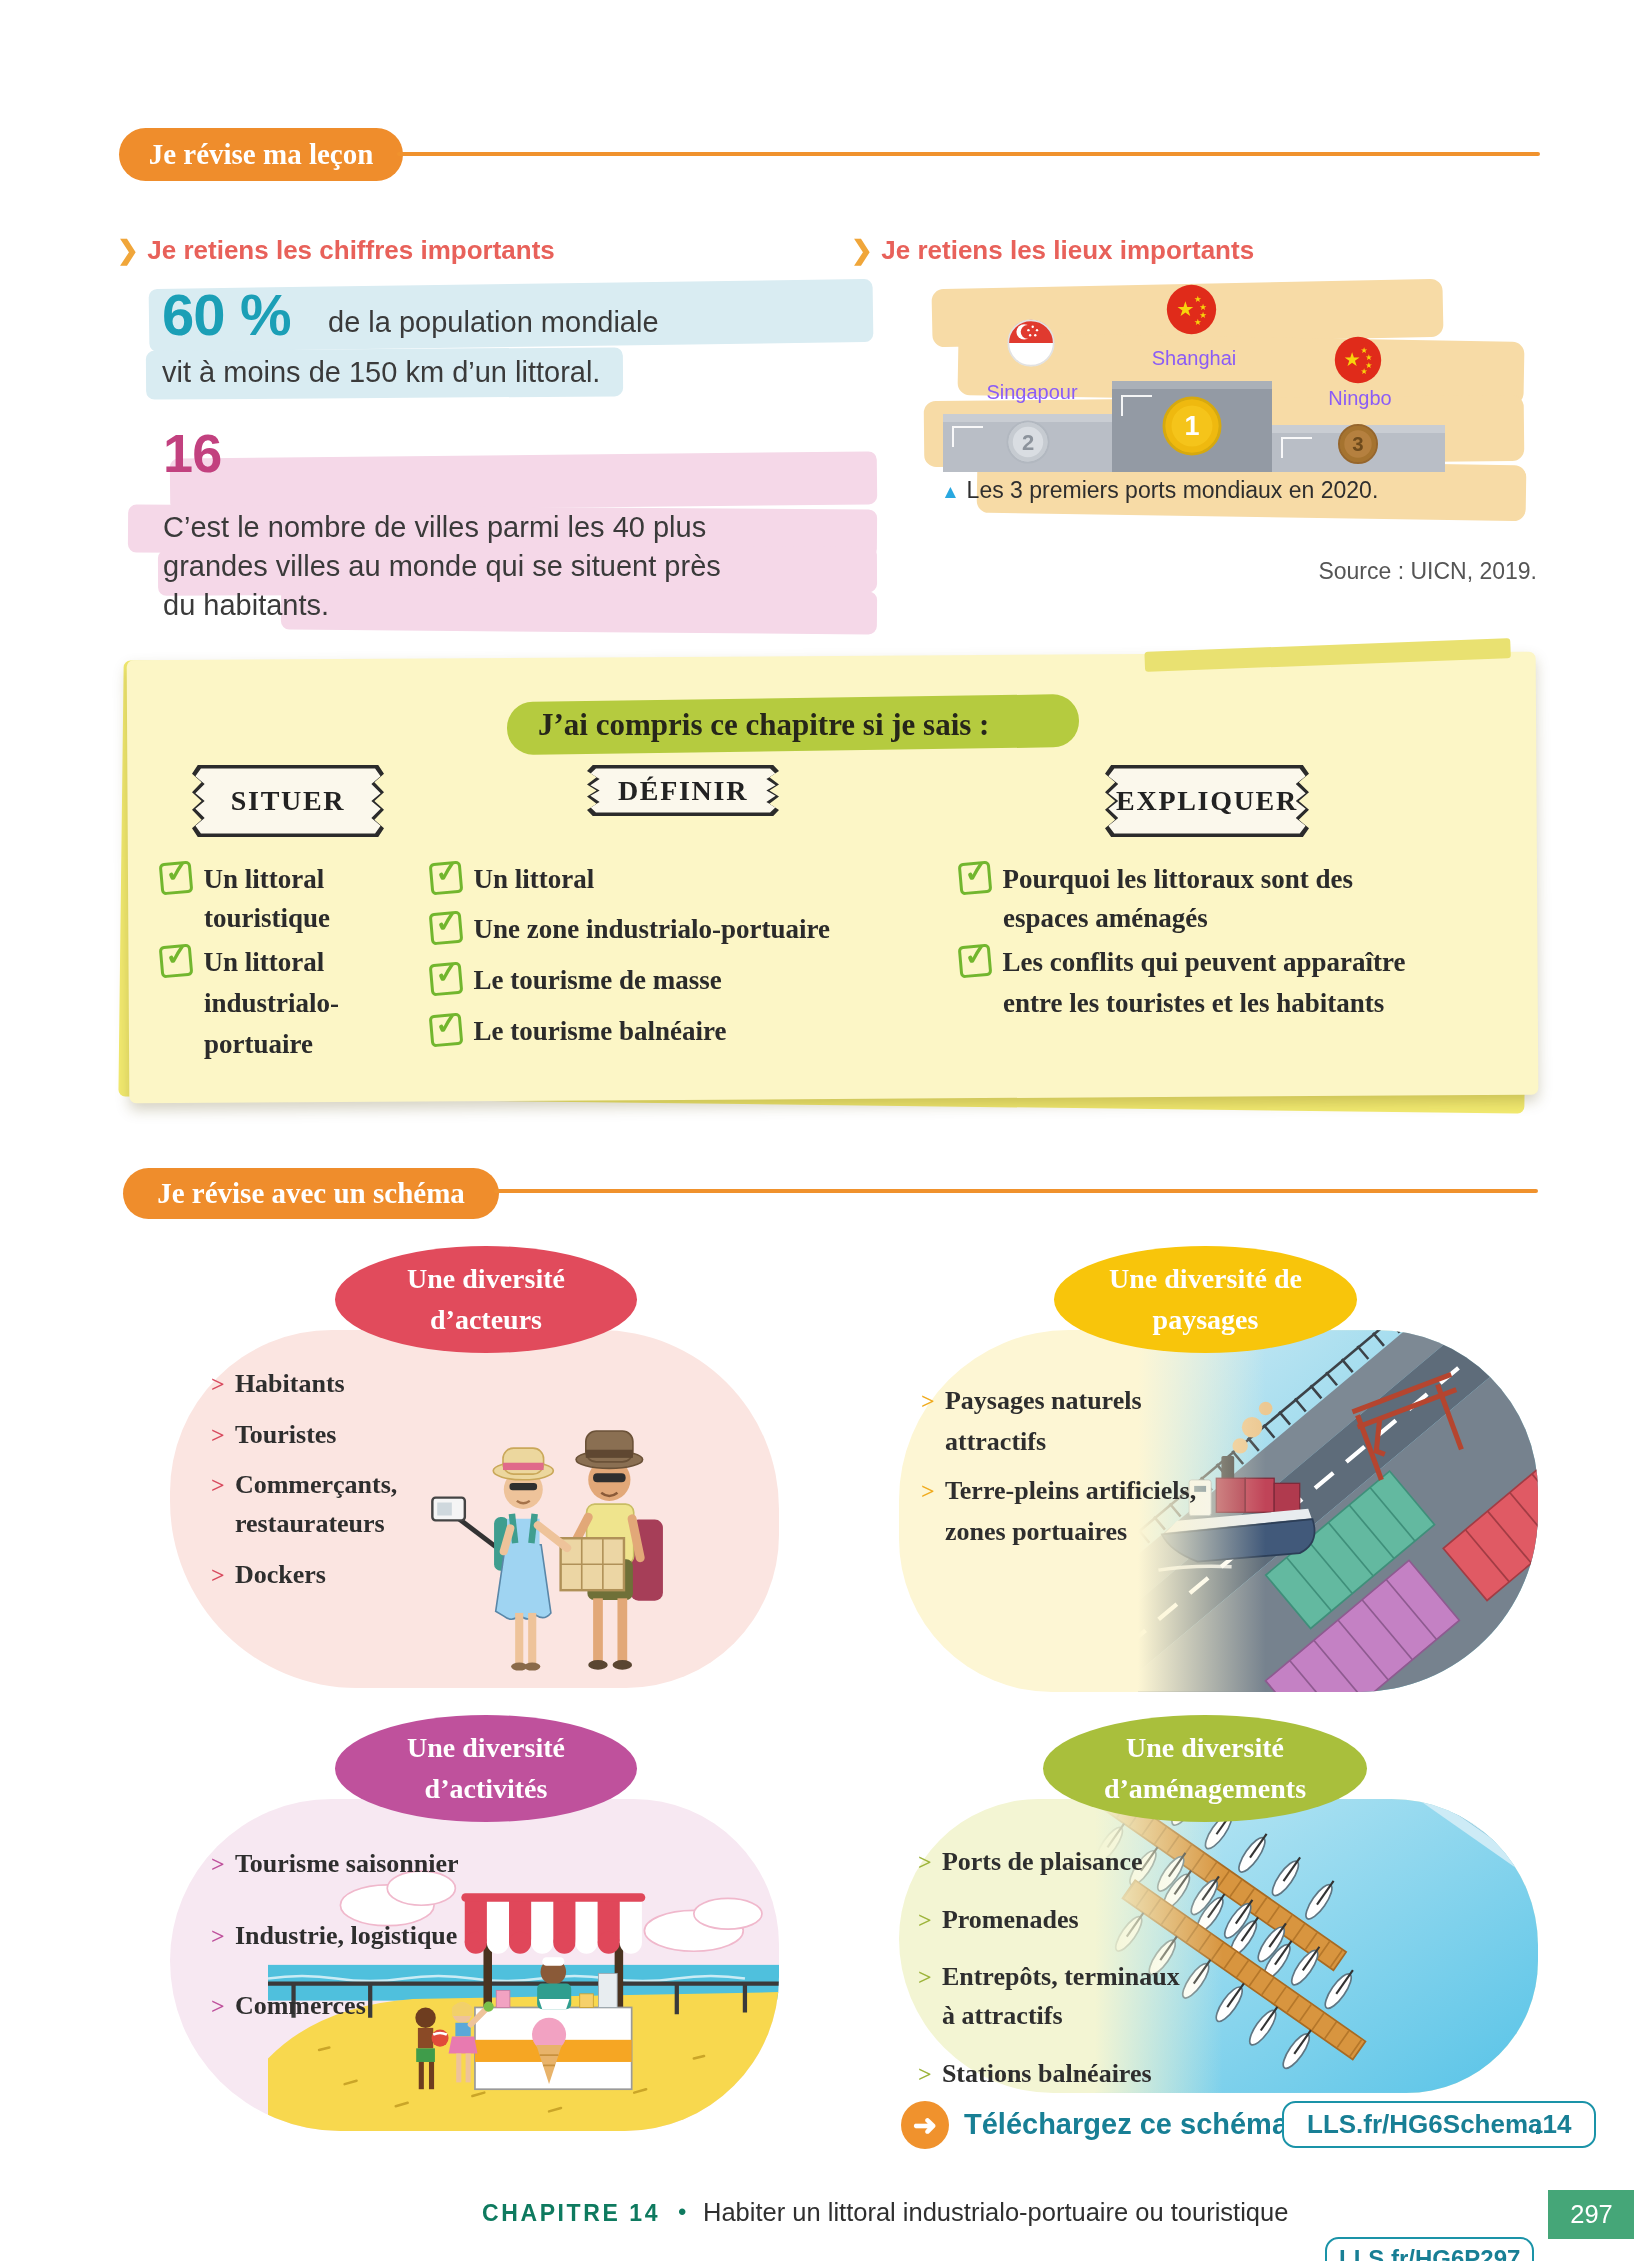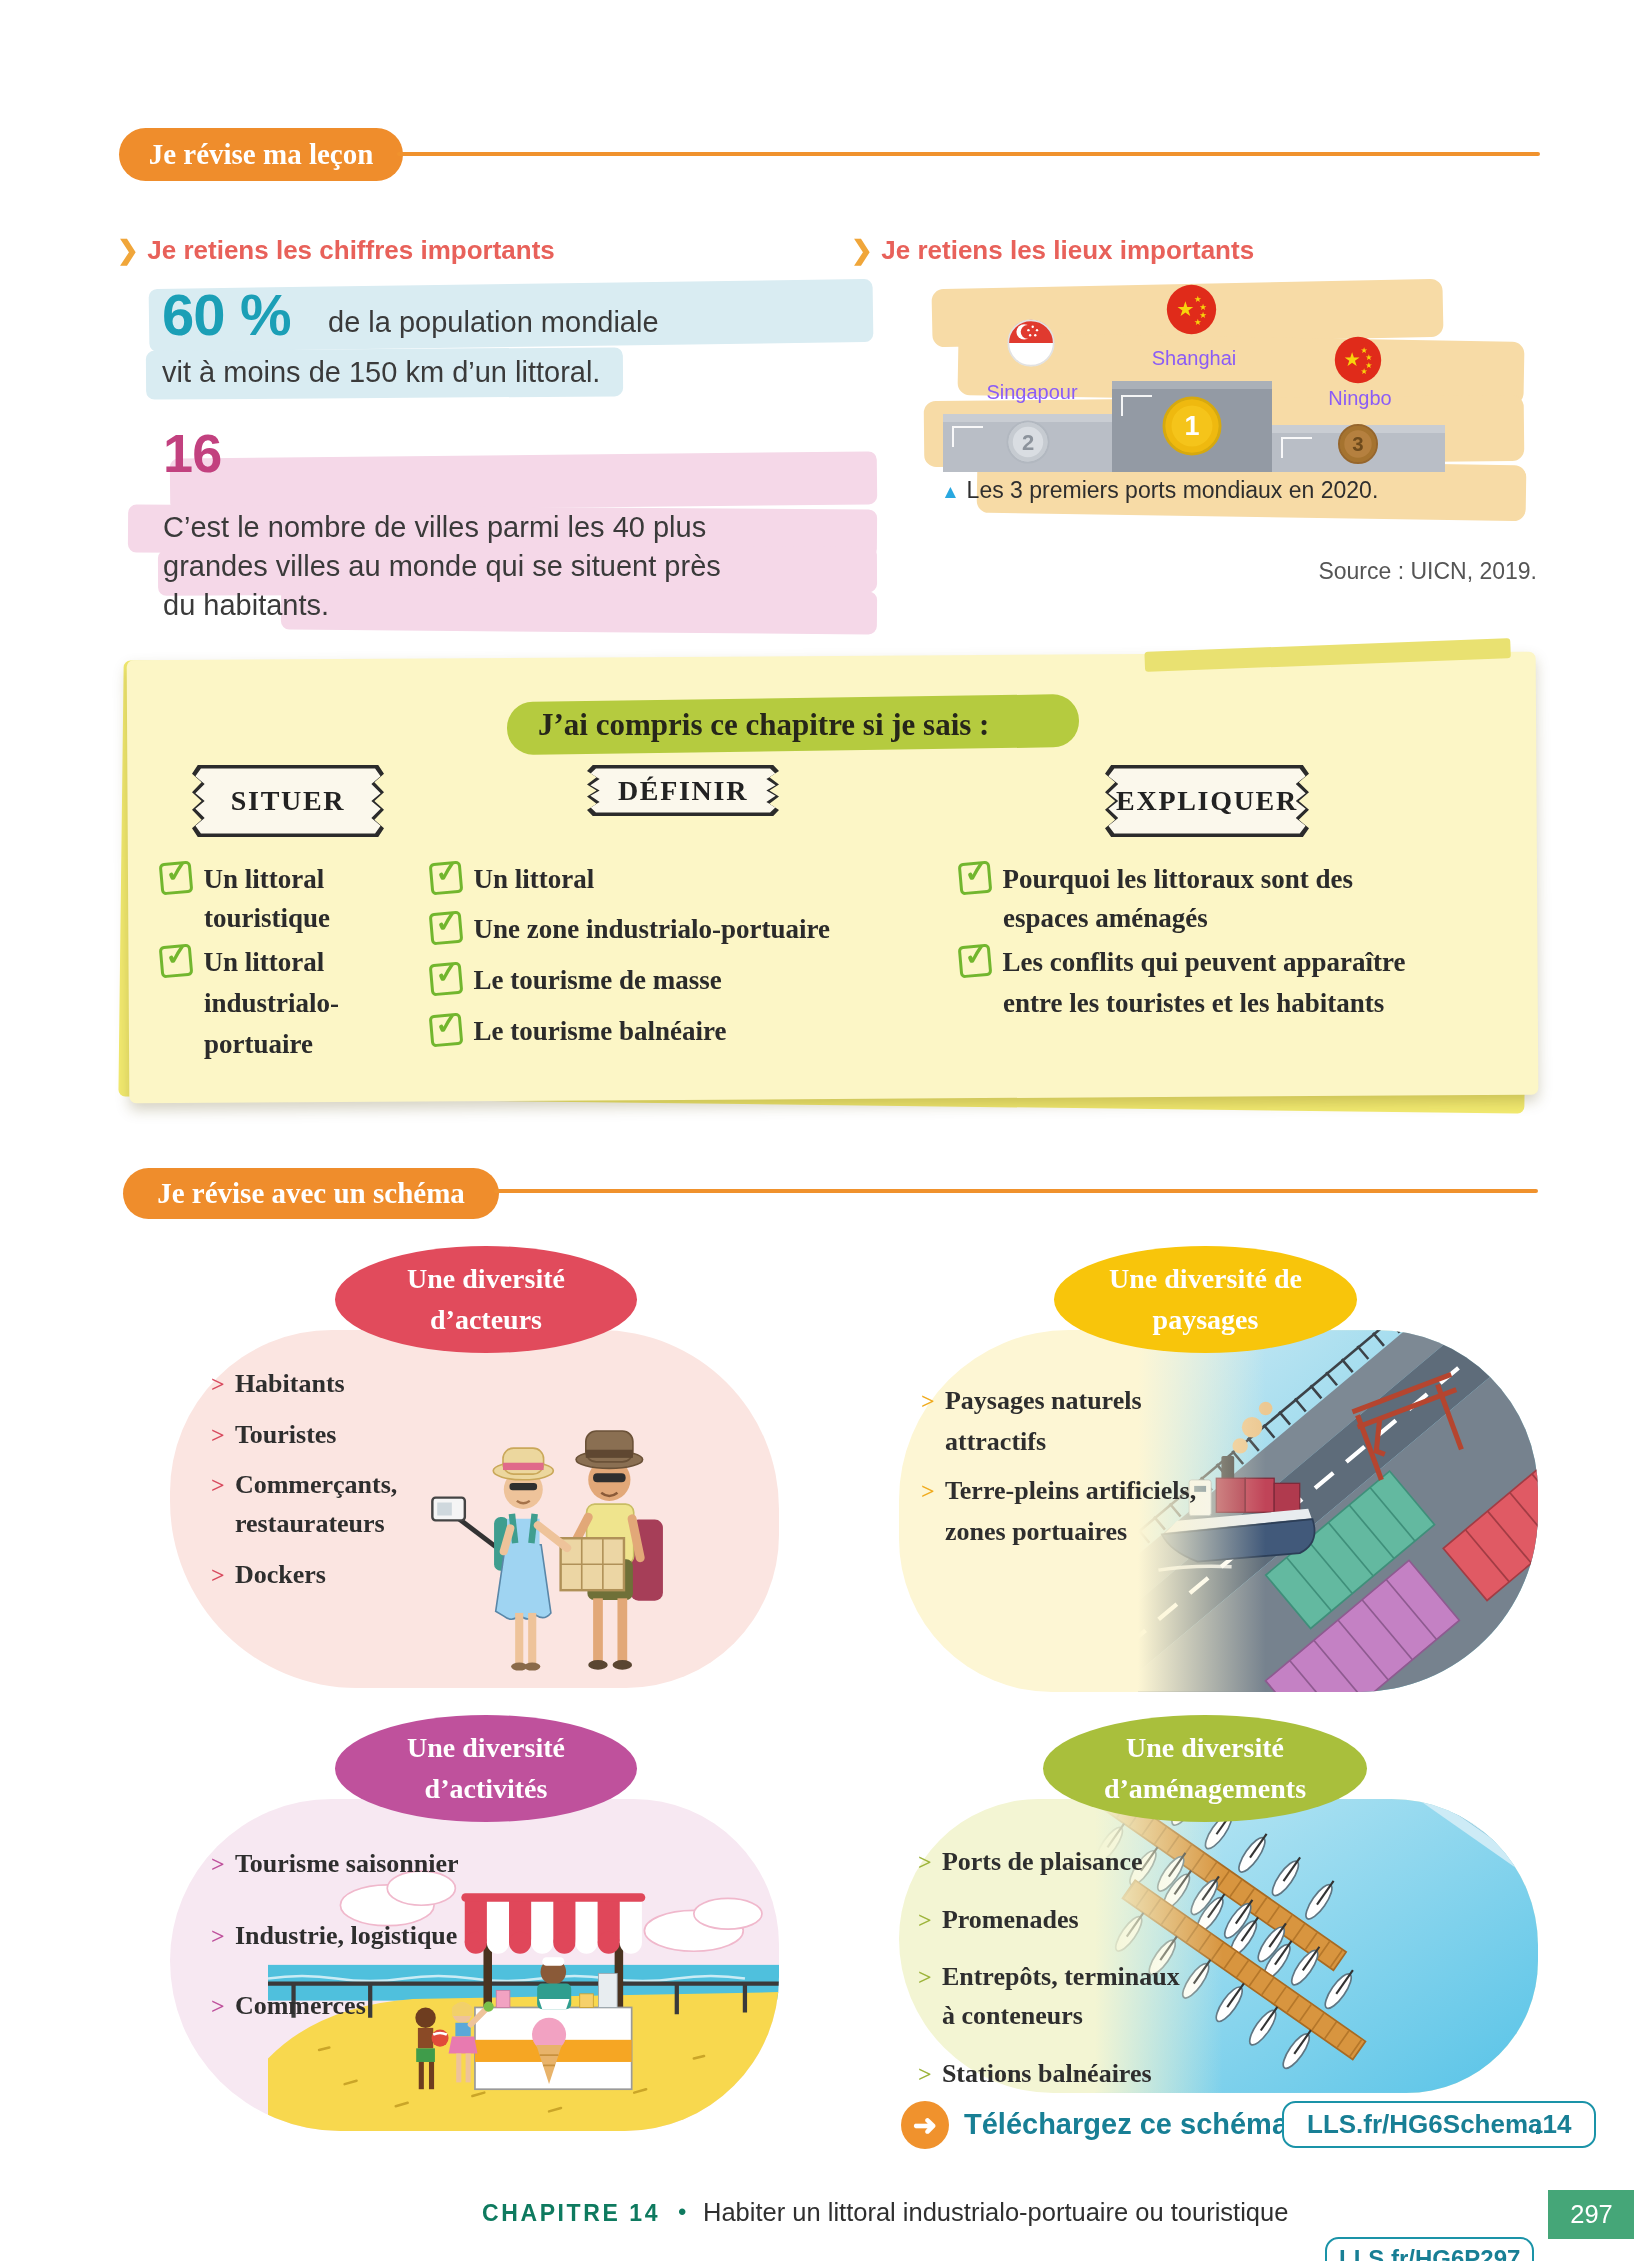--- a/index.html
+++ b/index.html
@@ -527,21 +527,21 @@
     <rect width="150" height="345" fill="url(#fadeG)"></rect>
   </svg>
 </div>
 <div class="bubble hand" style="left:1043px;top:1715px;width:324px;height:107px;background:#a9bf3c;">
   <div>Une diversité</div>
     <div>d’aménagements</div>
 </div>
 <div class="sline hand" style="left:918px;top:1847px;"><span class="sv" style="color:#9db43a;">&gt;</span><span>Ports de plaisance</span></div>
 <div class="sline hand" style="left:918px;top:1905px;"><span class="sv" style="color:#9db43a;">&gt;</span><span>Promenades</span></div>
 <div class="sline hand" style="left:918px;top:1962px;"><span class="sv" style="color:#9db43a;">&gt;</span><span>Entrepôts, terminaux</span></div>
-<div class="sline hand" style="left:942px;top:2001px;"><span>à conteneurs</span></div>
+<div class="sline hand" style="left:942px;top:2001px;"><span>à attractifs</span></div>
 <div class="sline hand" style="left:918px;top:2059px;"><span class="sv" style="color:#9db43a;">&gt;</span><span>Stations balnéaires</span></div>
 
 <div class="abs dl-circle" style="left:901px;top:2101px;">➜</div>
 <div class="abs teal nowrap" style="left:964px;top:2108px;font-size:29px;font-weight:bold;">Téléchargez ce schéma sur</div>
 <div class="abs badge" style="left:1282px;top:2101px;height:43px;padding:0 23px;font-size:26px;">
     <span>LLS.fr/HG6Schema14</span>
   </div>
 <div class="abs" style="left:1534px;top:2108px;font-size:29px;font-weight:bold;color:#187f95;">.</div>
 
 <div class="abs nowrap" style="left:482px;top:2200px;font-size:23px;font-weight:bold;color:#0e7a5f;letter-spacing:2.6px;">CHAPITRE 14</div>

